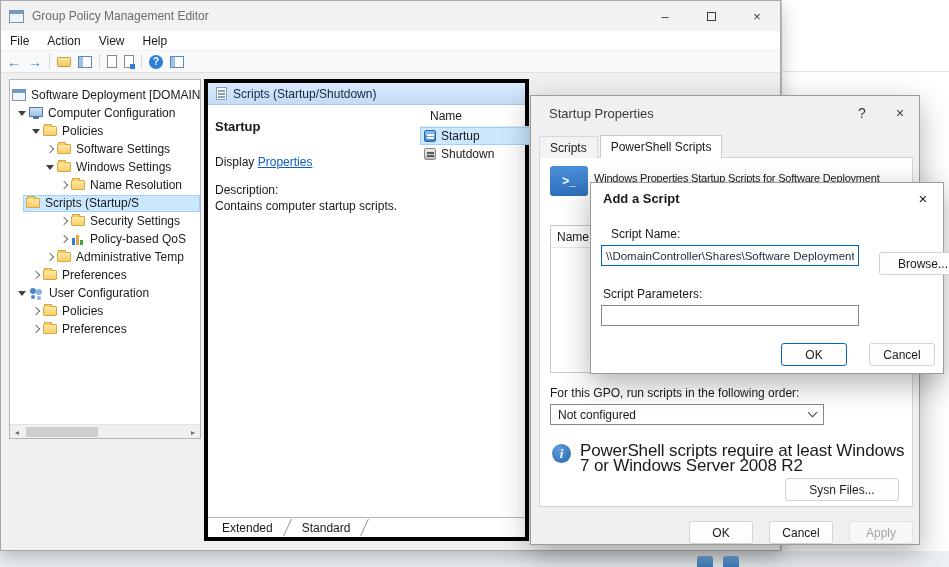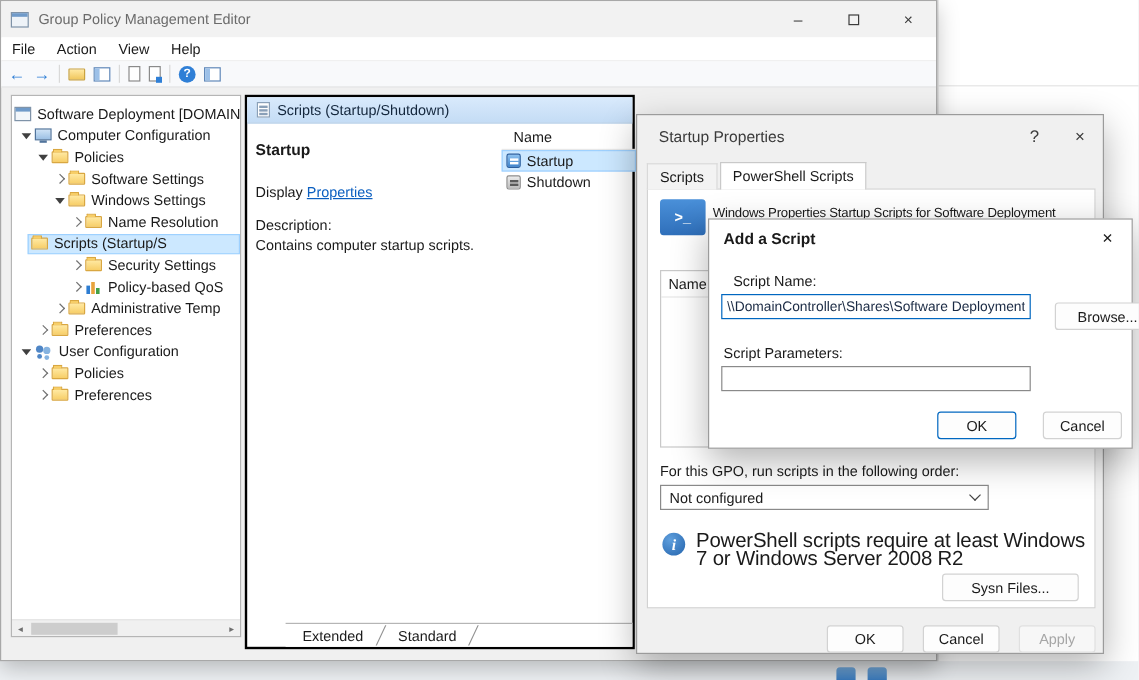--- a/index.html
+++ b/index.html
@@ -40,21 +40,21 @@
   .icon-upfolder { width:14px; height:10px; background:linear-gradient(#ffe9a2,#f0c75e);
     border:1px solid #c9a23f; border-radius:1px; position:relative; }
   .icon-grid { width:14px; height:12px; border:1px solid #5f87b8; background:#fff; position:relative; }
   .icon-grid::before { content:""; position:absolute; left:0; top:0; bottom:0; width:4px; background:#9cc0e8; }
   .icon-doc { width:10px; height:13px; background:#fff; border:1px solid #8a8a8a; position:relative; }
   .icon-doc.arrow::after { content:""; position:absolute; right:-2px; bottom:-2px; width:5px; height:5px; background:#2f7fd6; }
   .icon-help { width:14px; height:14px; border-radius:50%; background:#2f7fd6; color:#fff;
     font-weight:bold; font-size:10px; display:flex; align-items:center; justify-content:center; }
 
   
-  .tree { position:absolute; left:8px; top:78px; width:192px; height:452px;
+  .tree { position:absolute; left:8px; top:78px; width:192px; height:360px;
     background:#fff; border:1px solid #b5b5b5; overflow:hidden; }
   .tree-row { height:18px; display:flex; align-items:center; white-space:nowrap; overflow:hidden; }
   .chev { width:12px; min-width:12px; height:12px; display:inline-flex; align-items:center; justify-content:center; margin-right:1px; }
   .chev-c::before { content:""; width:5px; height:5px; border-top:1.4px solid #707070; border-right:1.4px solid #707070;
     transform:rotate(45deg); display:block; }
   .chev-e::before { content:""; width:0; height:0; border-left:4px solid transparent; border-right:4px solid transparent;
     border-top:5px solid #404040; display:block; }
   .chev-none { visibility:hidden; }
   .ticon { margin-right:5px; flex:none; }
   .i-folder { width:14px; height:10px; background:linear-gradient(#ffe9a2,#f7ce68); border:1px solid #d9a741;
@@ -79,42 +79,42 @@
   .sel-wrap { display:flex; align-items:center; background:#cce8ff; border:1px solid #9ed1ff;
     height:17px; padding:0 2px; flex:1; overflow:hidden; }
   .tlabel { white-space:nowrap; }
   .tree-hscroll { position:absolute; left:0; bottom:0; width:100%; height:14px; background:#f0f0f0; border-top:1px solid #e3e3e3; }
   .hs-arrow { position:absolute; top:0; width:14px; height:14px; display:flex; align-items:center; justify-content:center;
     color:#6f6f6f; font-size:8px; }
   .hs-arrow.left { left:0; } .hs-arrow.right { right:0; }
   .hs-thumb { position:absolute; left:16px; top:2px; width:72px; height:10px; background:#cdcdcd; }
 
   
-  .results { position:absolute; left:203px; top:78px; width:325px; height:462px; background:#fff; border:2px solid #000000; }
+  .results { position:absolute; left:203px; top:78px; width:325px; height:462px; background:#fff; border:4px solid #000000; }
   .res-header { height:22px; background:linear-gradient(#d9eafc,#c4dcf5); border-bottom:1px solid #aac7e4;
     display:flex; align-items:center; padding-left:8px; gap:6px; color:#13263c; }
   .i-scroll { width:11px; height:13px; background:#fff; border:1px solid #8aa0b8; position:relative; }
   .i-scroll::before { content:""; position:absolute; left:1px; top:2px; width:7px; height:1.5px; background:#8aa0b8;
     box-shadow:0 3px 0 #8aa0b8, 0 6px 0 #8aa0b8; }
   .res-title { position:absolute; left:7px; top:36px; font-size:13px; font-weight:bold; }
   .res-display { position:absolute; left:7px; top:72px; }
   .link { color:#0b5fc0; text-decoration:underline; cursor:pointer; }
   .res-desc-label { position:absolute; left:7px; top:100px; }
   .res-desc { position:absolute; left:7px; top:116px; width:200px; }
   .res-list { position:absolute; left:212px; top:22px; width:112px; }
   .list-colhead { height:22px; display:flex; align-items:center; padding-left:10px; border-bottom:1px solid #e8e8e8; }
   .list-row { height:18px; display:flex; align-items:center; gap:5px; padding:0 3px; border:1px solid transparent; }
   .list-row.selected { background:#cce8ff; border-color:#9ed1ff; }
   .i-script { width:12px; height:12px; border:1px solid #2a5e9e; border-radius:2px;
     background:linear-gradient(#8fc3f0,#3d83cc); position:relative; flex:none; }
   .i-script::after { content:""; position:absolute; left:2px; top:3px; width:7px; height:1.5px; background:#fff; box-shadow:0 3px 0 #fff; }
   .i-script.gray { background:linear-gradient(#ececec,#bdbdbd); border-color:#8a8a8a; }
   .i-script.gray::after { background:#5a5a5a; box-shadow:0 3px 0 #5a5a5a; }
   .view-tabs { position:absolute; left:0; right:0; bottom:0; height:20px; background:#fff;
-    border-top:1px solid #b5b5b5; display:flex; align-items:stretch;margin-left:32px; }
+    border-top:1px solid #b5b5b5; display:flex; align-items:stretch; }
   .vtab { padding:0 14px; display:flex; align-items:center; }
   .vsep { width:1px; background:#8f8f8f; transform:skewX(-25deg); margin:1px 0; }
 
   
   .btn { display:flex; align-items:center; justify-content:center; background:#fdfdfd;
     border:1px solid #d2d2d2; border-radius:3px; font-size:12px; color:#1a1a1a; cursor:pointer; }
   .btn.default { border-color:#0067c0; }
   .btn.disabled { color:#a6a6a6; background:#f7f7f7; border-color:#e0e0e0; }
 
   .dlg-props { position:absolute; left:530px; top:95px; width:390px; height:450px; background:#f0f0f0;

